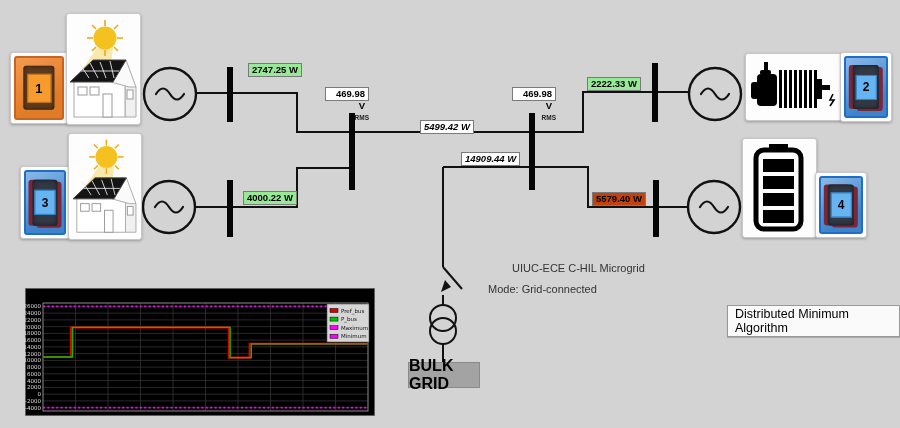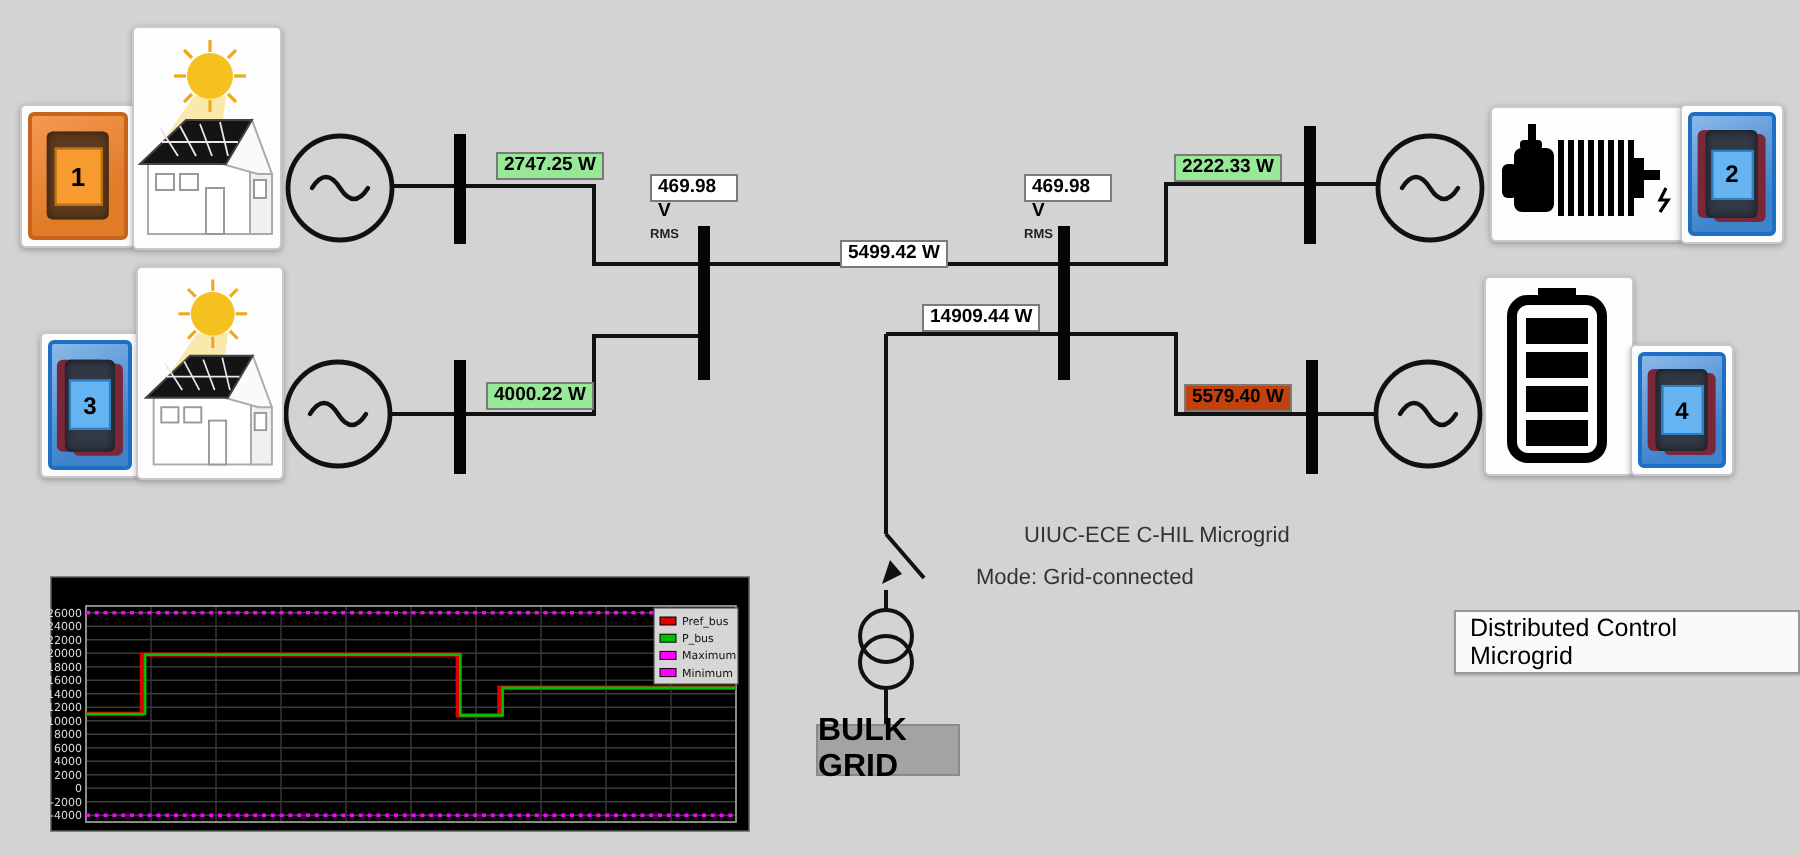--- a/index.html
+++ b/index.html
@@ -18,22 +18,22 @@
   .pcb.o{width:68%;height:74%;background:#5d3a1e;box-shadow:inset 0 0 4px #2c1a0a;}
   .pcb.b{width:66%;height:76%;background:#323844;box-shadow:inset 0 0 4px #101318, -4px 0 0 #7a2738, 4px 2px 0 #7a2738;}
   .badge{display:flex;align-items:center;justify-content:center;font-weight:bold;color:#000;}
   .badge.o{width:22px;height:27px;background:#f79b2e;border:1px solid #b86f12;font-size:13px;}
   .badge.b{width:19px;height:23px;background:#66b4f2;border:1px solid #2e7fc0;font-size:12px;}
 
   .plabel{position:absolute;z-index:3;font-size:9.5px;font-weight:bold;color:#000;
           border:1px solid #7a7a7a;padding:0 3px;height:12px;line-height:12px;white-space:nowrap;}
   .plabel.green{background:#97e897;}
   .plabel.orange{background:#c2410c;}
-  .plabel.white{background:#ffffff;}
-  .vwrap{position:absolute;z-index:3;width:44px;text-align:left;}
+  .plabel.white{background:#ffffff;font-style:italic;}
+  .vwrap{position:absolute;z-index:3;width:44px;text-align:right;}
   .vlabel{display:inline-block;background:#fff;border:1px solid #7a7a7a;font-size:9.5px;
           font-weight:bold;padding:0 3px;height:12px;line-height:12px;}
   .rms{font-size:6.5px;font-weight:bold;color:#222;margin-top:1px;}
 
   .bulk{position:absolute;z-index:3;width:70px;height:24px;background:#a3a3a3;border:1px solid #8a8a8a;
         font-size:16px;font-weight:bold;color:#000;display:flex;align-items:center;justify-content:center;}
   .info{position:absolute;z-index:3;font-size:11px;color:#333;text-align:center;}
   .dca{position:absolute;z-index:3;background:#fafafa;border:1px solid #999;box-shadow:0 1px 1px rgba(0,0,0,.18);
        font-size:12.5px;color:#000;padding:1px 7px;cursor:default;}
   #chart-box{position:absolute;left:25px;top:288px;width:350px;height:128px;background:#000;z-index:2;}
@@ -203,40 +203,40 @@
   </div>
 
   <div class="card" style="left:815px;top:172px;width:50px;height:64px">
     <div class="dev blue">
       <div class="pcb b">
         <div class="badge b">4</div>
       </div>
     </div>
   </div>
 
-  <div class="plabel green" style="left:248px;top:76px">2747.25 W</div>
+  <div class="plabel green" style="left:248px;top:63px">2747.25 W</div>
   <div class="plabel green" style="left:587px;top:77px">2222.33 W</div>
   <div class="plabel green" style="left:243px;top:191px">4000.22 W</div>
   <div class="plabel orange" style="left:592px;top:192px">5579.40 W</div>
   <div class="plabel white" style="left:420px;top:120px">5499.42 W</div>
   <div class="plabel white" style="left:461px;top:152px">14909.44 W</div>
 
   <div class="vwrap" style="left:325px;top:87px">
     <span class="vlabel">469.98 V</span>
     <div class="rms">RMS</div>
   </div>
   <div class="vwrap" style="left:512px;top:87px">
     <span class="vlabel">469.98 V</span>
     <div class="rms">RMS</div>
   </div>
 
   <div class="bulk" style="left:408px;top:362px">BULK GRID</div>
   <div class="info" style="left:512px;top:262px">UIUC-ECE C-HIL Microgrid</div>
   <div class="info" style="left:488px;top:283px">Mode: Grid-connected</div>
-  <div class="dca" style="left:727px;top:305px">Distributed Control Microgrid</div>
+  <div class="dca" style="left:727px;top:305px">Distributed Minimum Algorithm</div>
 
   <div id="chart-box">
     <svg id="chart-svg" width="350" height="128" viewBox="0 0 350 128">
         <rect x="0" y="0" width="350" height="128" fill="#000" stroke="#7d7d7d" stroke-width="1.5"></rect>
         <line x1="18" y1="18.375" x2="343" y2="18.375" stroke="#3a3a3a" stroke-width="0.7"></line>
         <text x="16" y="20.375" fill="#dcdcdc" font-size="5.5" text-anchor="end" font-family="&quot;DejaVu Sans&quot;,sans-serif">26000</text>
         <line x1="18" y1="25.125" x2="343" y2="25.125" stroke="#3a3a3a" stroke-width="0.7"></line>
         <text x="16" y="27.125" fill="#dcdcdc" font-size="5.5" text-anchor="end" font-family="&quot;DejaVu Sans&quot;,sans-serif">24000</text>
         <line x1="18" y1="31.875" x2="343" y2="31.875" stroke="#3a3a3a" stroke-width="0.7"></line>
         <text x="16" y="33.875" fill="#dcdcdc" font-size="5.5" text-anchor="end" font-family="&quot;DejaVu Sans&quot;,sans-serif">22000</text>

